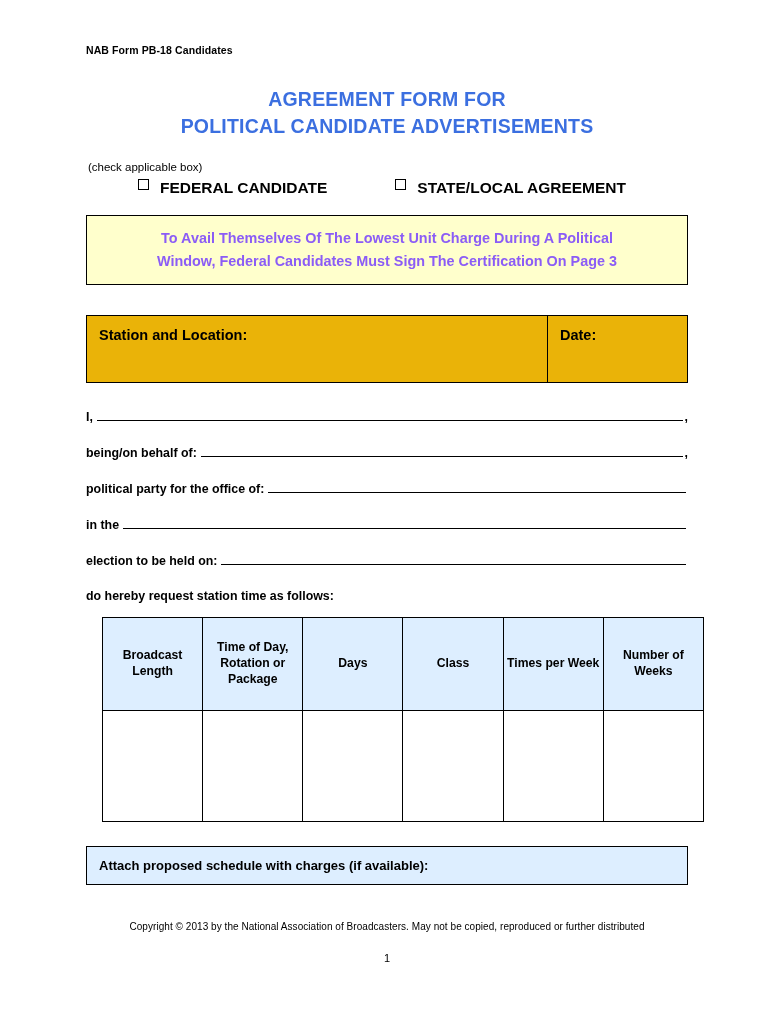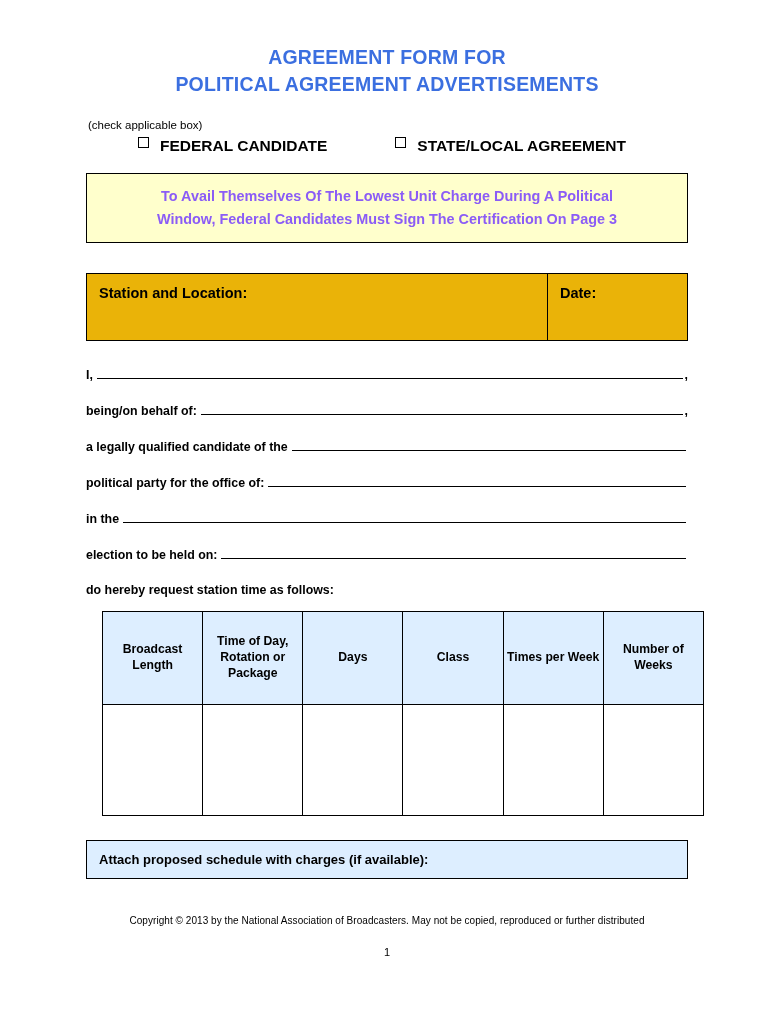--- a/index.html
+++ b/index.html
@@ -154,24 +154,25 @@
   .pagenum {
     text-align: center;
     font-size: 11px;
   }
 </style>
 </head>
 <body>
 
 <div class="page">
 
+  <div class="form-id">NAB Form PB-18 Candidates</div>
 
   <div class="title">
     <span>AGREEMENT FORM FOR</span>
-    <span class="line2">POLITICAL AGREEMENT ADVERTISEMENTS</span>
+    <span class="line2">POLITICAL CANDIDATE ADVERTISEMENTS</span>
   </div>
 
   <div class="check-note">(check applicable box)</div>
 
   <div class="checkrow">
     <div class="opt">
       <span class="box-glyph"></span>
       <span>FEDERAL CANDIDATE</span>
     </div>
     <div class="opt">
@@ -197,25 +198,20 @@
   <div class="fill-lines">
     <div class="fill-line">
       <span class="lbl">I,</span>
       <span class="rule"></span>
       <span class="tail">,</span>
     </div>
     <div class="fill-line">
       <span class="lbl">being/on behalf of:</span>
       <span class="rule"></span>
       <span class="tail">,</span>
-    </div>
-    <div class="fill-line">
-      <span class="lbl">a legally qualified candidate of the</span>
-      <span class="rule"></span>
-      <span class="tail"></span>
     </div>
     <div class="fill-line">
       <span class="lbl">political party for the office of:</span>
       <span class="rule"></span>
       <span class="tail"></span>
     </div>
     <div class="fill-line">
       <span class="lbl">in the</span>
       <span class="rule"></span>
       <span class="tail"></span>

